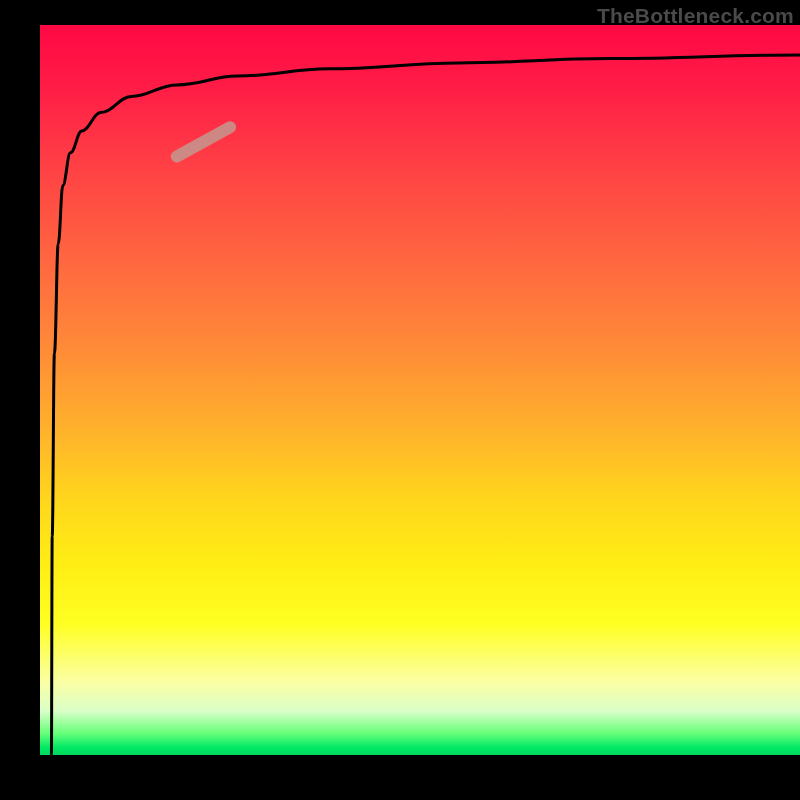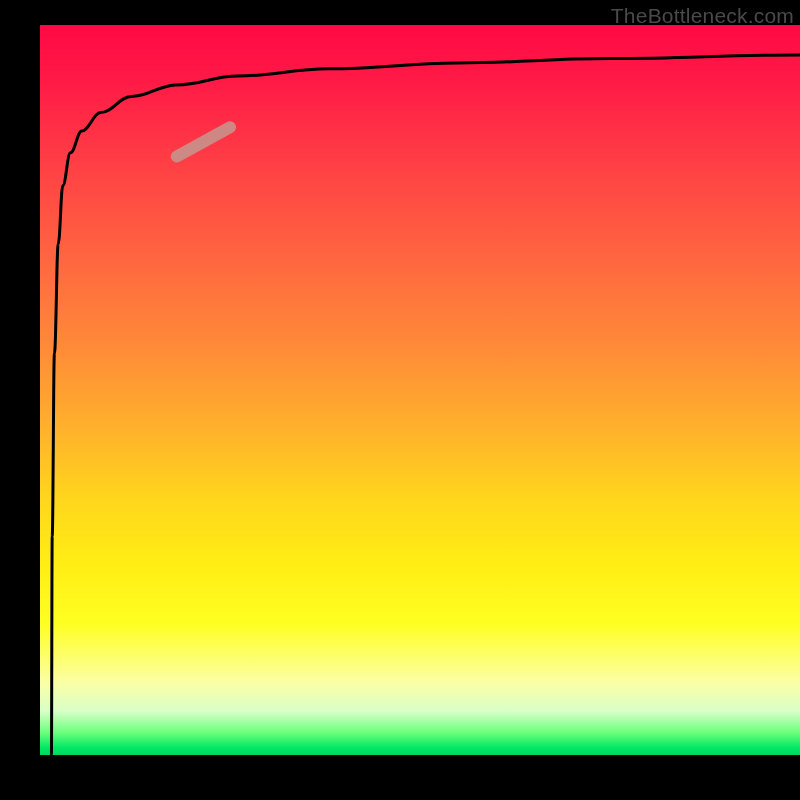--- a/index.html
+++ b/index.html
@@ -37,21 +37,21 @@
       #00e865 99%,
       #00d85e 100%
     );
   }
 
   .attribution {
     position: absolute;
     top: 4px;
     right: 6px;
     font-size: 21px;
-    font-weight: 400;
+    font-weight: 700;
     color: #4a4a4a;
     letter-spacing: 0.2px;
     margin-left: 8px;
   }
 
   .curve-layer {
     position: absolute;
     inset: 0;
     width: 800px;
     height: 800px;

